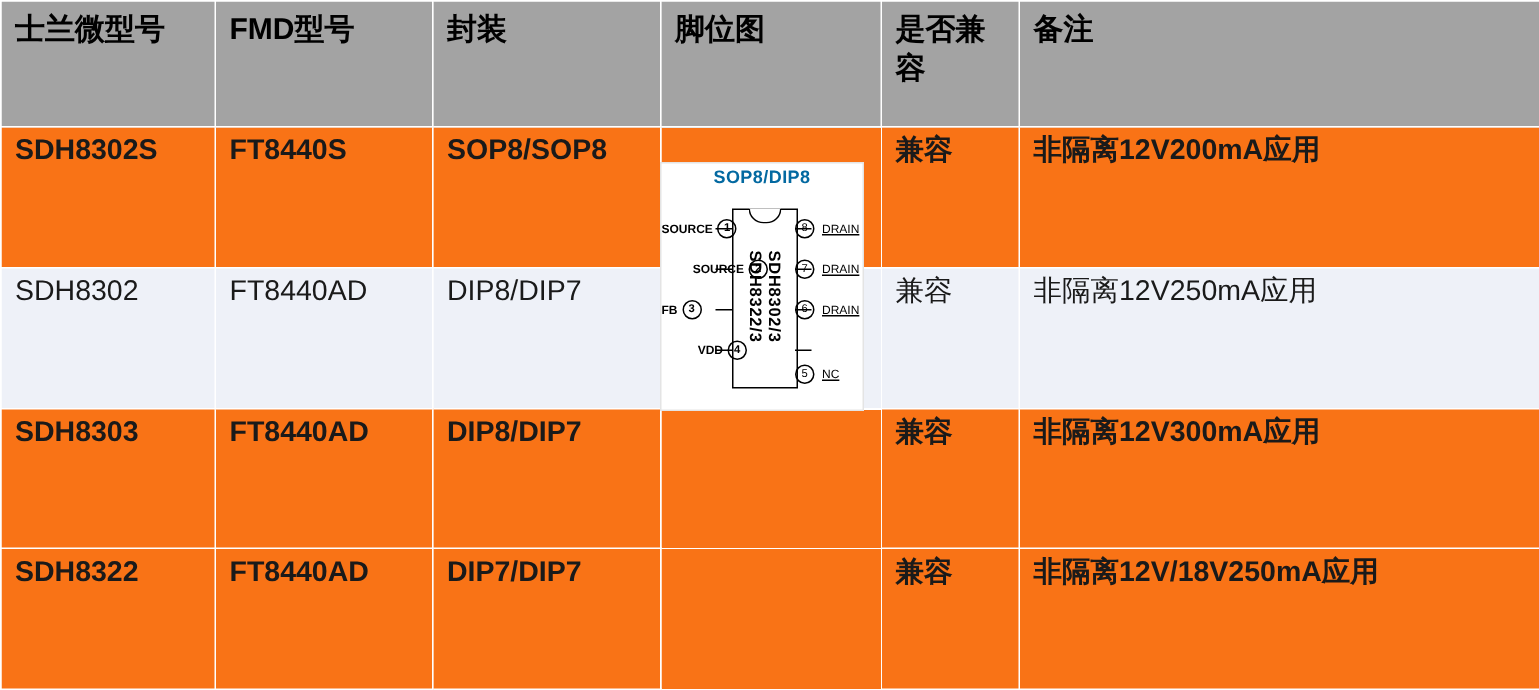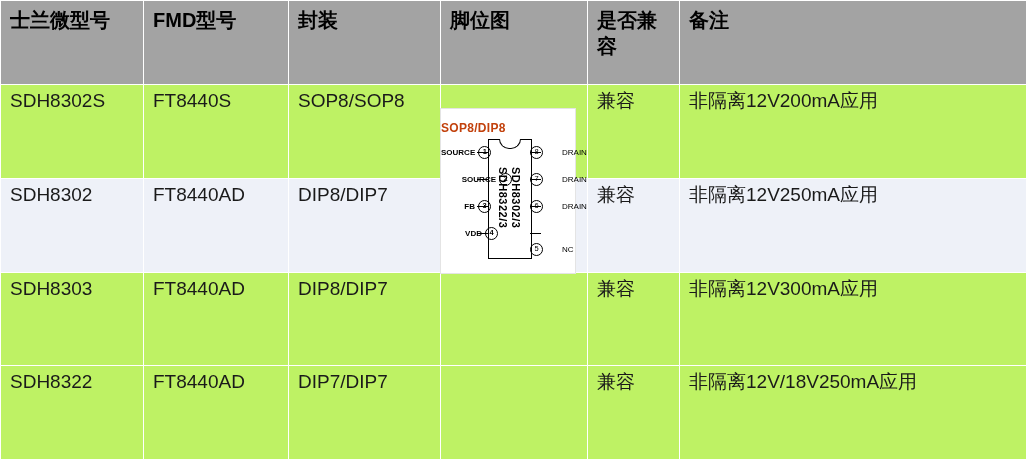--- a/index.html
+++ b/index.html
@@ -45,21 +45,22 @@
   }
   table.spec thead th {
     background: #a3a3a3;
     color: #000000;
     font-weight: bold;
     font-size: 20px;
     padding-top: 6px;
     height: 84px;
   }
   table.spec tbody tr.odd td {
-    background: #bef264;
+    background: #f97316;
+    font-weight: bold;
   }
   table.spec tbody tr.even td {
     background: #eef1f8;
   }
   table.spec tbody td.pinbox {
     background: #d6dfee;
     padding: 0;
     position: relative;
   }
   table.spec tbody tr.even td.pinbox {
@@ -72,26 +73,27 @@
     left: 440px;
     top: 108px;
     width: 134px;
     height: 164px;
     background: #ffffff;
     border: 1px solid #e4e4e4;
     z-index: 5;
   }
   #pin-figure .fig-title {
     position: absolute;
-    top: 12px;
+    top: 2px;
     left: 0;
     width: 100%;
+    text-align: center;
     font-size: 12px;
     font-weight: bold;
-    color: #c2410c;
+    color: #0369a1;
     letter-spacing: 0.3px;
   }
   #pin-figure .chip {
     position: absolute;
     left: 47px;
     top: 30px;
     width: 42px;
     height: 118px;
     border: 1.6px solid #000;
     background: #fff;
@@ -138,21 +140,21 @@
     height: 11px;
     line-height: 10px;
     text-align: center;
     border: 1px solid #000;
     border-radius: 50%;
     font-size: 7.5px;
     vertical-align: middle;
   }
   #pin-figure .pin.left { text-align: right; font-weight: bold; }
   #pin-figure .pin.left .lbl { margin-right: 3px; vertical-align: middle; }
-  #pin-figure .pin.right .lbl { margin-left: 19px; vertical-align: middle; }
+  #pin-figure .pin.right .lbl { margin-left: 5px; vertical-align: middle; text-decoration: underline; }
   #pin-figure .lead {
     position: absolute;
     height: 1.4px;
     background: #000;
   }
 </style>
 </head>
 <body>
 
 <div id="sheet">
@@ -230,21 +232,21 @@
     <div class="lead" style="left:89px; top:70px; width:11px;"></div>
     <div class="lead" style="left:89px; top:97px; width:11px;"></div>
     <div class="lead" style="left:89px; top:124px; width:11px;"></div>
 
     <div class="pin left" style="left:0px; top:37px; width:47px;">
       <span class="lbl">SOURCE</span><span class="num">1</span>
     </div>
     <div class="pin left" style="left:0px; top:64px; width:71px;">
       <span class="lbl">SOURCE</span><span class="num">2</span>
     </div>
-    <div class="pin left" style="left:0px; top:91px; width:50px;">
+    <div class="pin left" style="left:0px; top:91px; width:24px;">
       <span class="lbl">FB</span><span class="num">3</span>
     </div>
     <div class="pin left" style="left:0px; top:118px; width:57px;">
       <span class="lbl">VDD</span><span class="num">4</span>
     </div>
 
     <div class="pin right" style="left:89px; top:37px;">
       <span class="num">8</span><span class="lbl">DRAIN</span>
     </div>
     <div class="pin right" style="left:89px; top:64px;">

